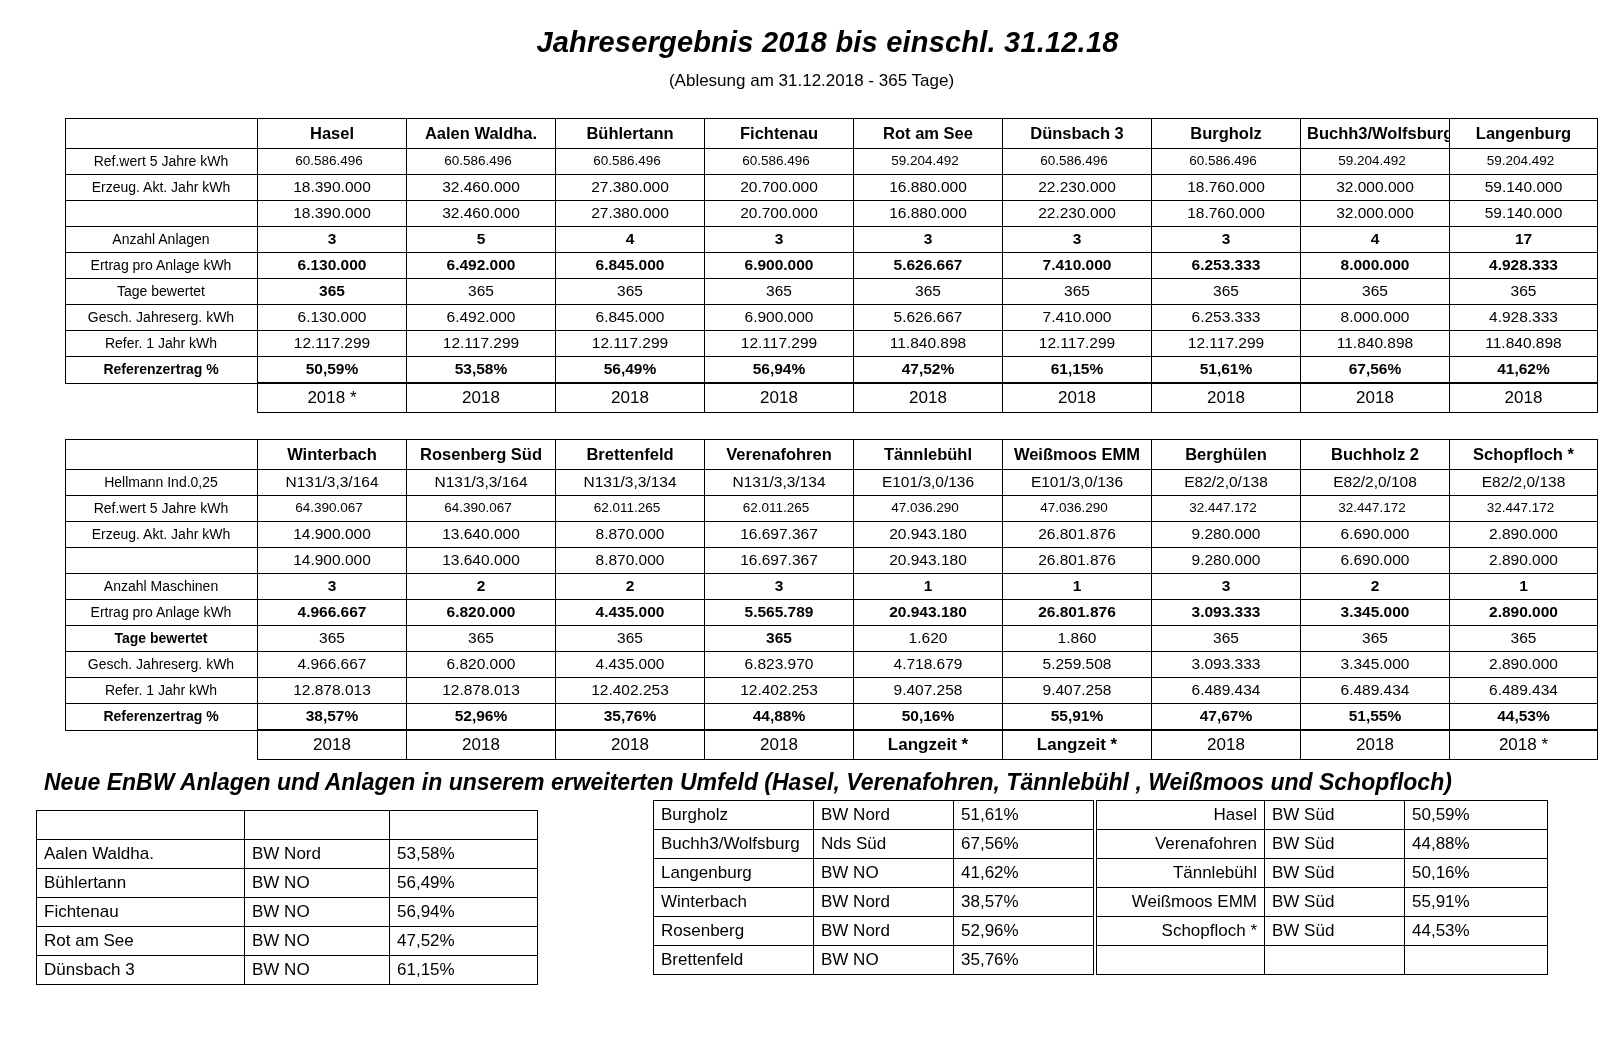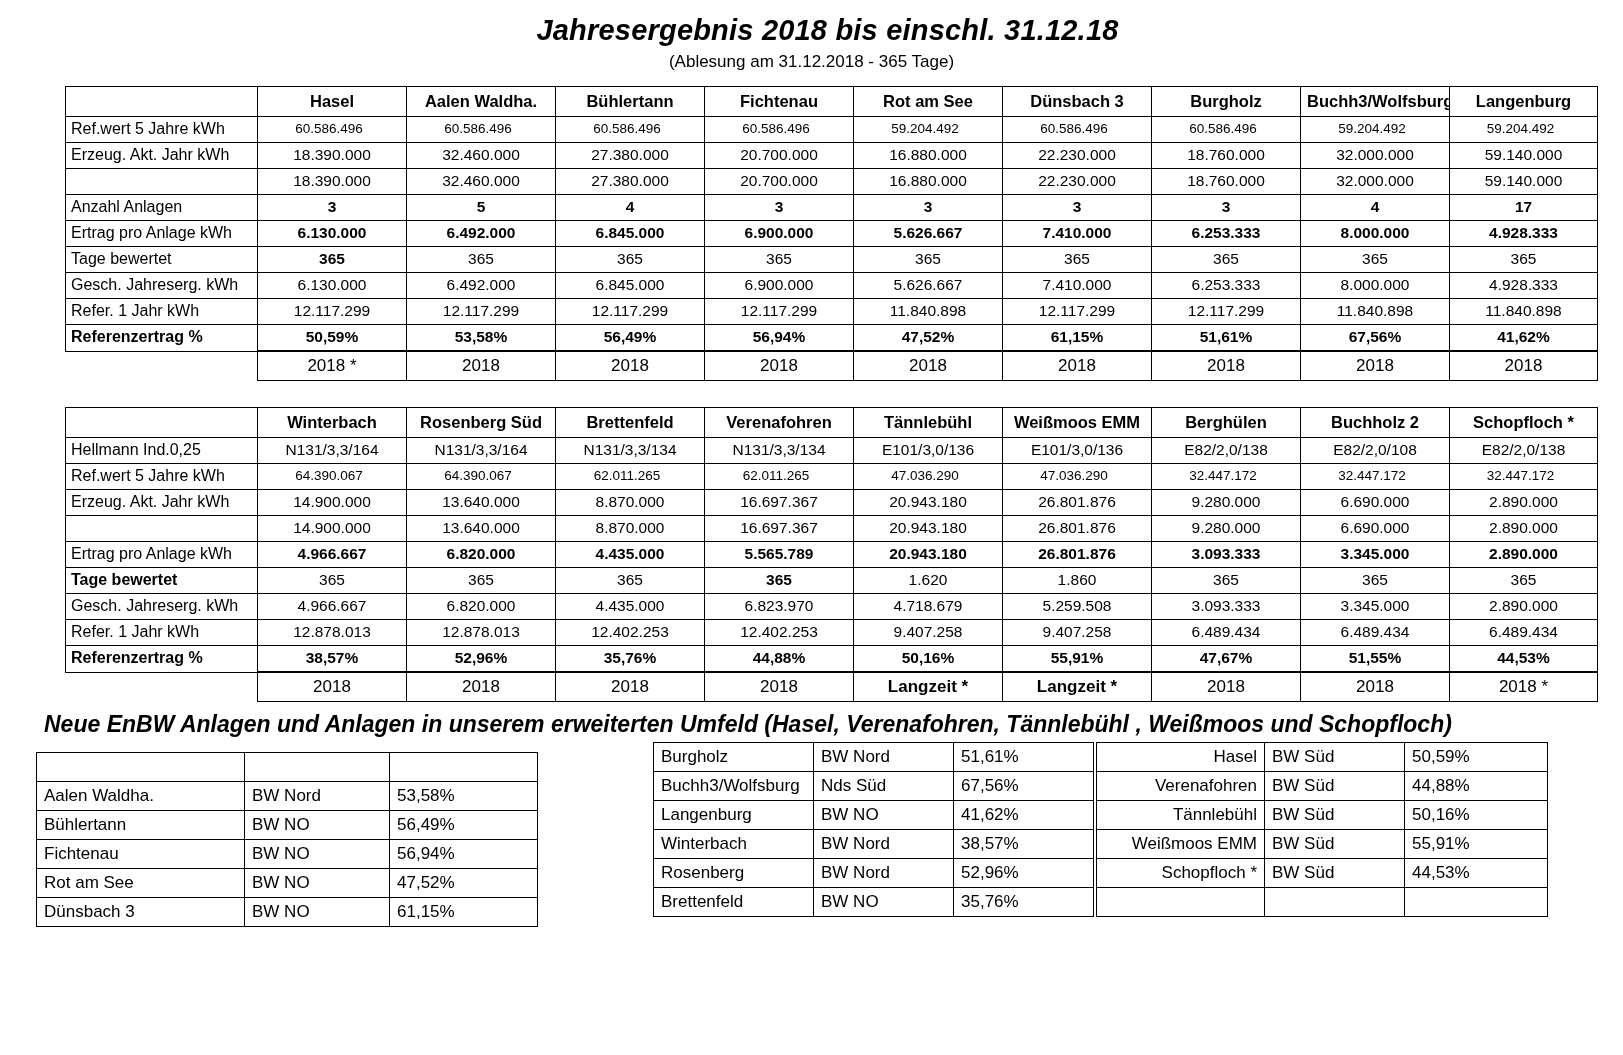--- a/index.html
+++ b/index.html
@@ -19,26 +19,26 @@
   
   .title-block {
     text-align: center;
     padding-top: 14px;
   }
   .doc-title {
     font-size: 29px;
     font-weight: bold;
     font-style: italic;
     letter-spacing: 0.2px;
-    margin: 0;
+    margin: 12px;
     padding-left: 32px;
   }
   .doc-subtitle {
     font-size: 17px;
-    margin: 5px 0 0 0;
+    margin: 5px 0 13px 0;
     font-weight: normal;
   }
 
   
   .sheet {
     margin: 0 auto;
     width: 1565px;
   }
   table.grid {
     border-collapse: collapse;
@@ -50,23 +50,23 @@
     border: 1.4px solid #000;
     height: 25px;
     padding: 0 6px;
     font-size: 15.5px;
     text-align: center;
     white-space: nowrap;
     overflow: hidden;
     line-height: 1.05;
   }
   table.grid td.rowlabel {
-    text-align: left;
+    text-align: center;
     padding-left: 5px;
-    font-size: 16px;
+    font-size: 14px;
   }
   table.grid td.hdr {
     font-weight: bold;
     font-size: 16.5px;
     height: 29px;
   }
   table.grid td.small {
     font-size: 13.5px;
     text-align: center;
     padding-right: 12px;
@@ -361,20 +361,32 @@
           <td class="num">13.640.000</td>
           <td class="num">8.870.000</td>
           <td class="num">16.697.367</td>
           <td class="num">20.943.180</td>
           <td class="num">26.801.876</td>
           <td class="num">9.280.000</td>
           <td class="num">6.690.000</td>
           <td class="num">2.890.000</td>
         </tr>
         <tr>
+          <td class="rowlabel">Anzahl Maschinen</td>
+          <td class="num b">3</td>
+          <td class="num b">2</td>
+          <td class="num b">2</td>
+          <td class="num b">3</td>
+          <td class="num b">1</td>
+          <td class="num b">1</td>
+          <td class="num b">3</td>
+          <td class="num b">2</td>
+          <td class="num b">1</td>
+        </tr>
+        <tr>
           <td class="rowlabel">Ertrag pro Anlage kWh</td>
           <td class="num b">4.966.667</td>
           <td class="num b">6.820.000</td>
           <td class="num b">4.435.000</td>
           <td class="num b">5.565.789</td>
           <td class="num b">20.943.180</td>
           <td class="num b">26.801.876</td>
           <td class="num b">3.093.333</td>
           <td class="num b">3.345.000</td>
           <td class="num b">2.890.000</td>

